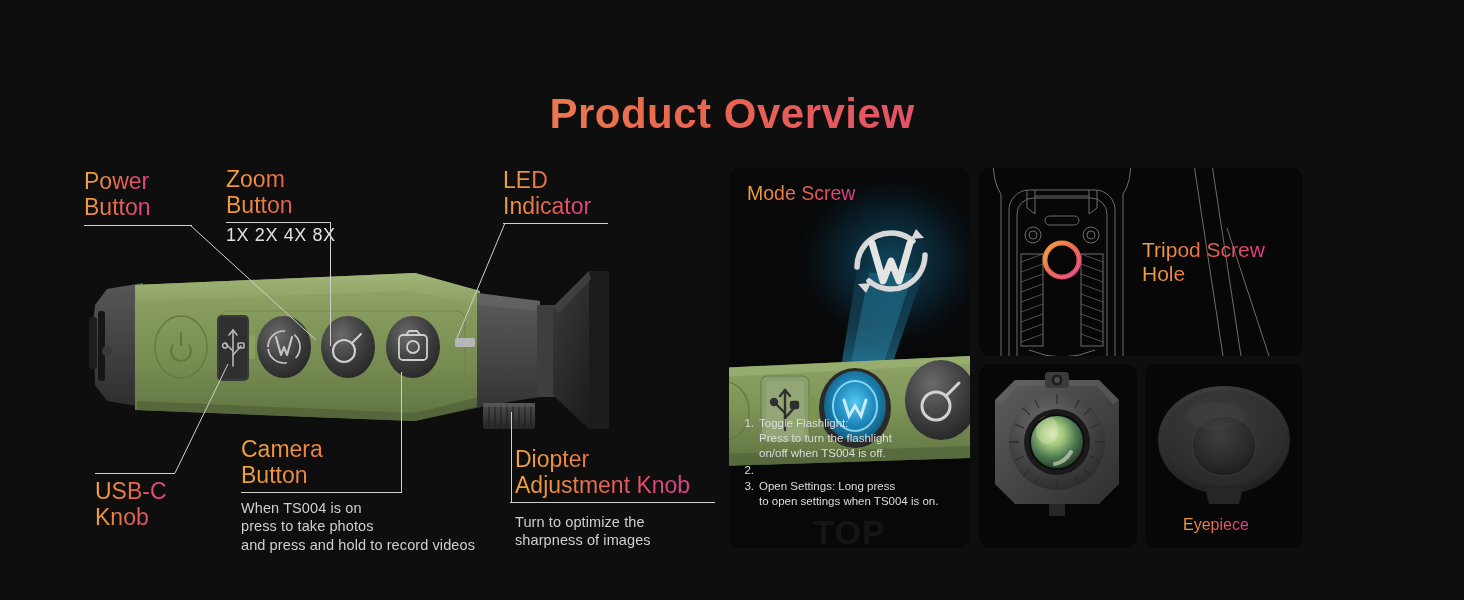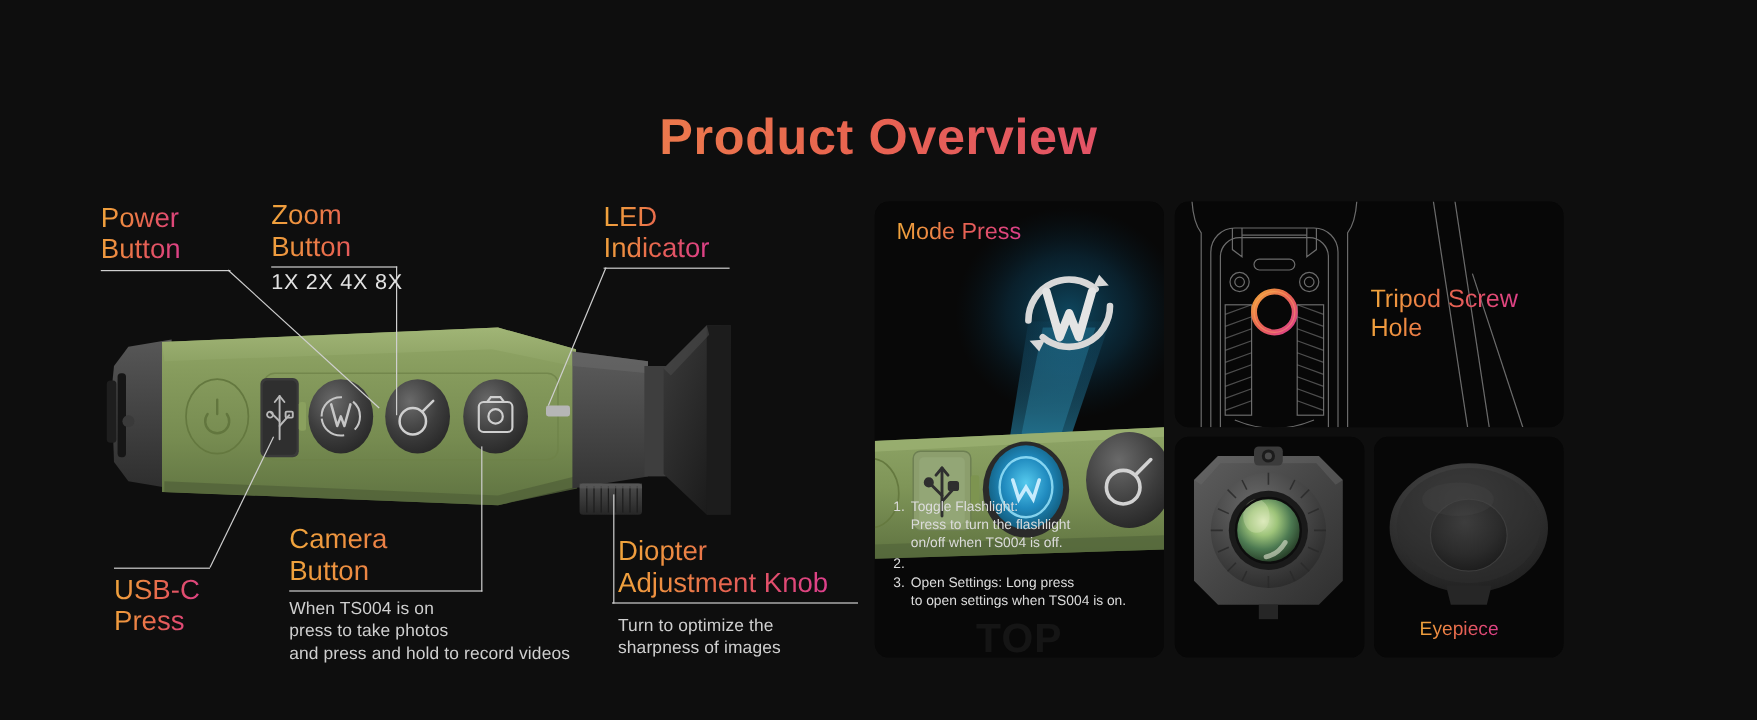--- a/index.html
+++ b/index.html
@@ -217,21 +217,21 @@
   <div class="grad">LED
 Indicator</div>
 </div>
 <div class="ln ln-h" style="left:503px; top:223px; width:105px;"></div>
 <svg class="diag" style="left:455px; top:222px;" width="56" height="120">
   <line x1="50" y1="1" x2="2" y2="116" stroke="#cfcfcf" stroke-width="1"></line>
 </svg>
 
 <div class="label-box" style="left:95px; top:479px;">
   <div class="grad">USB-C
-Press</div>
+Knob</div>
 </div>
 <div class="ln ln-h" style="left:95px; top:473px; width:80px;"></div>
 <svg class="diag" style="left:173px; top:363px;" width="60" height="112">
   <line x1="55" y1="1" x2="2" y2="110" stroke="#cfcfcf" stroke-width="1"></line>
 </svg>
 
 <div class="label-box" style="left:241px; top:437px;">
   <div class="grad">Camera
 Button</div>
   <div class="desc" style="margin-top:10px;">When TS004 is on
@@ -330,21 +330,21 @@
 
     <g>
       <ellipse cx="212" cy="232" rx="36" ry="40" fill="url(#btnDk2)"></ellipse>
       <g stroke="#d2d2d2" stroke-width="3" fill="none" stroke-linecap="round">
         <circle cx="207" cy="238" r="14"></circle>
         <path d="M218,227 L230,215"></path>
       </g>
     </g>
   </svg>
 
-  <div class="panel-title grad" style="left:18px; top:14px;">Mode Press</div>
+  <div class="panel-title grad" style="left:18px; top:14px;">Mode Screw</div>
 
   <ul class="steps" style="left:14px; top:248px; right:8px;">
     <li>
       <span class="num">1.</span>
       <span class="txt">Toggle Flashlight:
 Press to turn the flashlight
 on/off when TS004 is off.</span>
     </li>
     <li>
       <span class="num">2.</span>

